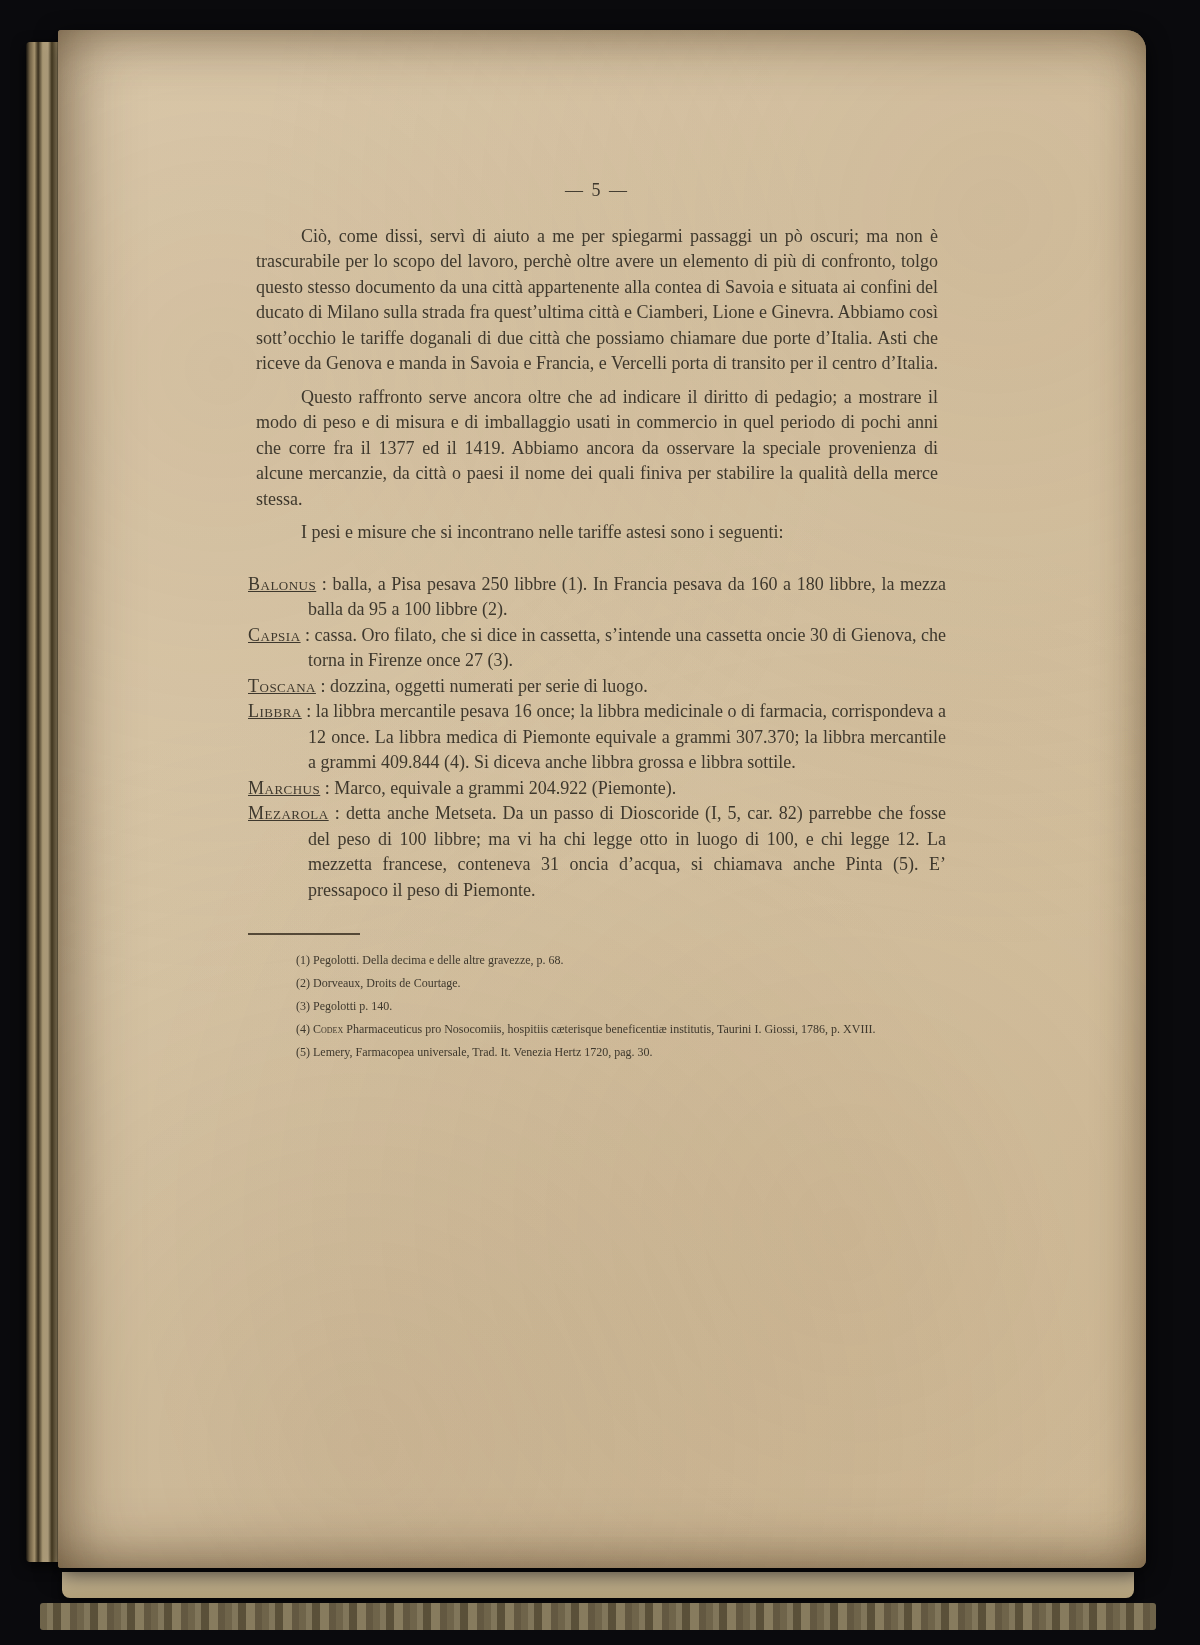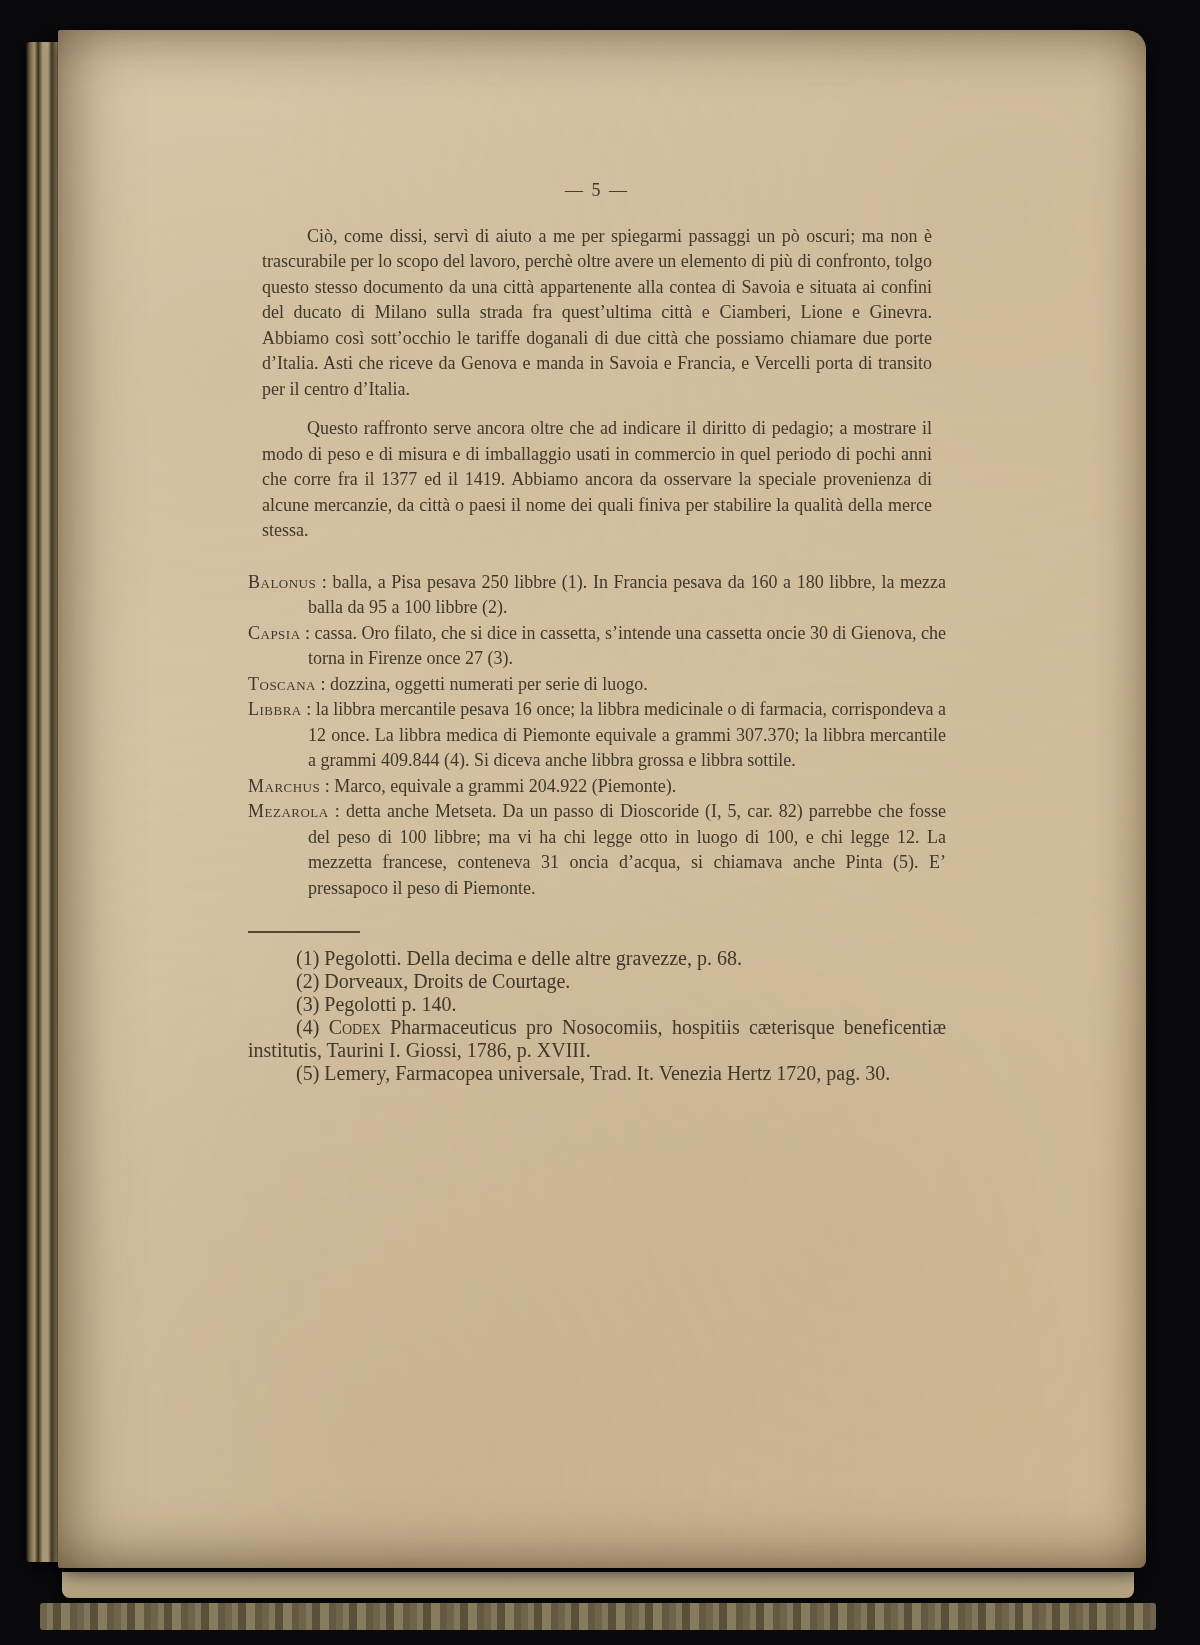--- a/index.html
+++ b/index.html
@@ -95,47 +95,48 @@
   }
 
   .page-number {
     text-align: center;
     font-size: 18px;
     letter-spacing: 2px;
     margin: 0 0 20px 0;
   }
 
   p.para {
-    margin: 14px;
+    margin: 8px;
     text-indent: 45px;
   }
 
   .entries {
     margin-top: 26px;
   }
   p.entry {
     margin: 0;
     padding-left: 60px;
     text-indent: -60px;
   }
   .term {
     font-variant: small-caps;
     letter-spacing: .5px;
+    text-decoration: underline;
   }
   .it { }
   .sc { font-variant: small-caps; margin-top: 29px; }
 
   .footnote-rule {
     margin: 30px 0 14px 0;
     width: 112px;
     height: 0;
     border-top: 2px solid rgba(62,52,36,.85);
   }
   .footnotes {
-    font-size: 20px;
+    font-size: 12px;
     line-height: 23px;
   }
   p.footnote {
     margin: 0;
     text-indent: 48px;
   }
 </style>
 </head>
 <body>
 
@@ -145,20 +146,21 @@
 
 <div class="page">
   <div class="content">
 
     <div class="page-number">— 5 —</div>
 
     <p class="para">Ciò, come dissi, servì di aiuto a me per spiegarmi passaggi un pò oscuri; ma non è trascurabile per lo scopo del lavoro, perchè oltre avere un elemento di più di confronto, tolgo questo stesso documento da una città appartenente alla contea di Savoia e situata ai confini del ducato di Milano sulla strada fra quest’ultima città e Ciamberi, Lione e Ginevra. Abbiamo così sott’occhio le tariffe doganali di due città che possiamo chiamare due porte d’Italia. Asti che riceve da Genova e manda in Savoia e Francia, e Vercelli porta di transito per il centro d’Italia.</p>
 
     <p class="para">Questo raffronto serve ancora oltre che ad indicare il diritto di pedagio; a mostrare il modo di peso e di misura e di imballaggio usati in commercio in quel periodo di pochi anni che corre fra il 1377 ed il 1419. Abbiamo ancora da osservare la speciale provenienza di alcune mercanzie, da città o paesi il nome dei quali finiva per stabilire la qualità della merce stessa.</p>
 
+    <p class="para">I pesi e misure che si incontrano nelle tariffe astesi sono i seguenti:</p>
 
     <div class="entries">
         <p class="entry"><span class="term">Balonus</span> : <span>balla, a Pisa pesava 250 libbre (1). In Francia pesava da 160 a 180 libbre, la mezza balla da 95 a 100 libbre (2).</span></p>
         <p class="entry"><span class="term">Capsia</span> : <span>cassa. </span><span class="it">Oro filato, che si dice in cassetta, s’intende una cassetta oncie 30 di Gienova, che torna in Firenze once 27</span><span> (3).</span></p>
         <p class="entry"><span class="term">Toscana</span> : <span>dozzina, oggetti numerati per serie di luogo.</span></p>
         <p class="entry"><span class="term">Libbra</span> : <span>la libbra mercantile pesava 16 once; la libbra medicinale o di farmacia, corrispondeva a 12 once. La libbra medica di Piemonte equivale a grammi 307.370; la libbra mercantile a grammi 409.844 (4). Si diceva anche libbra grossa e libbra sottile.</span></p>
         <p class="entry"><span class="term">Marchus</span> : <span>Marco, equivale a grammi 204.922 (Piemonte).</span></p>
         <p class="entry"><span class="term">Mezarola</span> : <span>detta anche Metseta. Da un passo di Dioscoride (I, 5, car. 82) parrebbe che fosse del peso di 100 libbre; ma vi ha chi legge otto in luogo di 100, e chi legge 12. La </span><span class="it">mezzetta</span><span> francese, conteneva 31 oncia d’acqua, si chiamava anche </span><span class="it">Pinta</span><span> (5). E’ pressapoco il peso di Piemonte.</span></p>
       </div>
 

